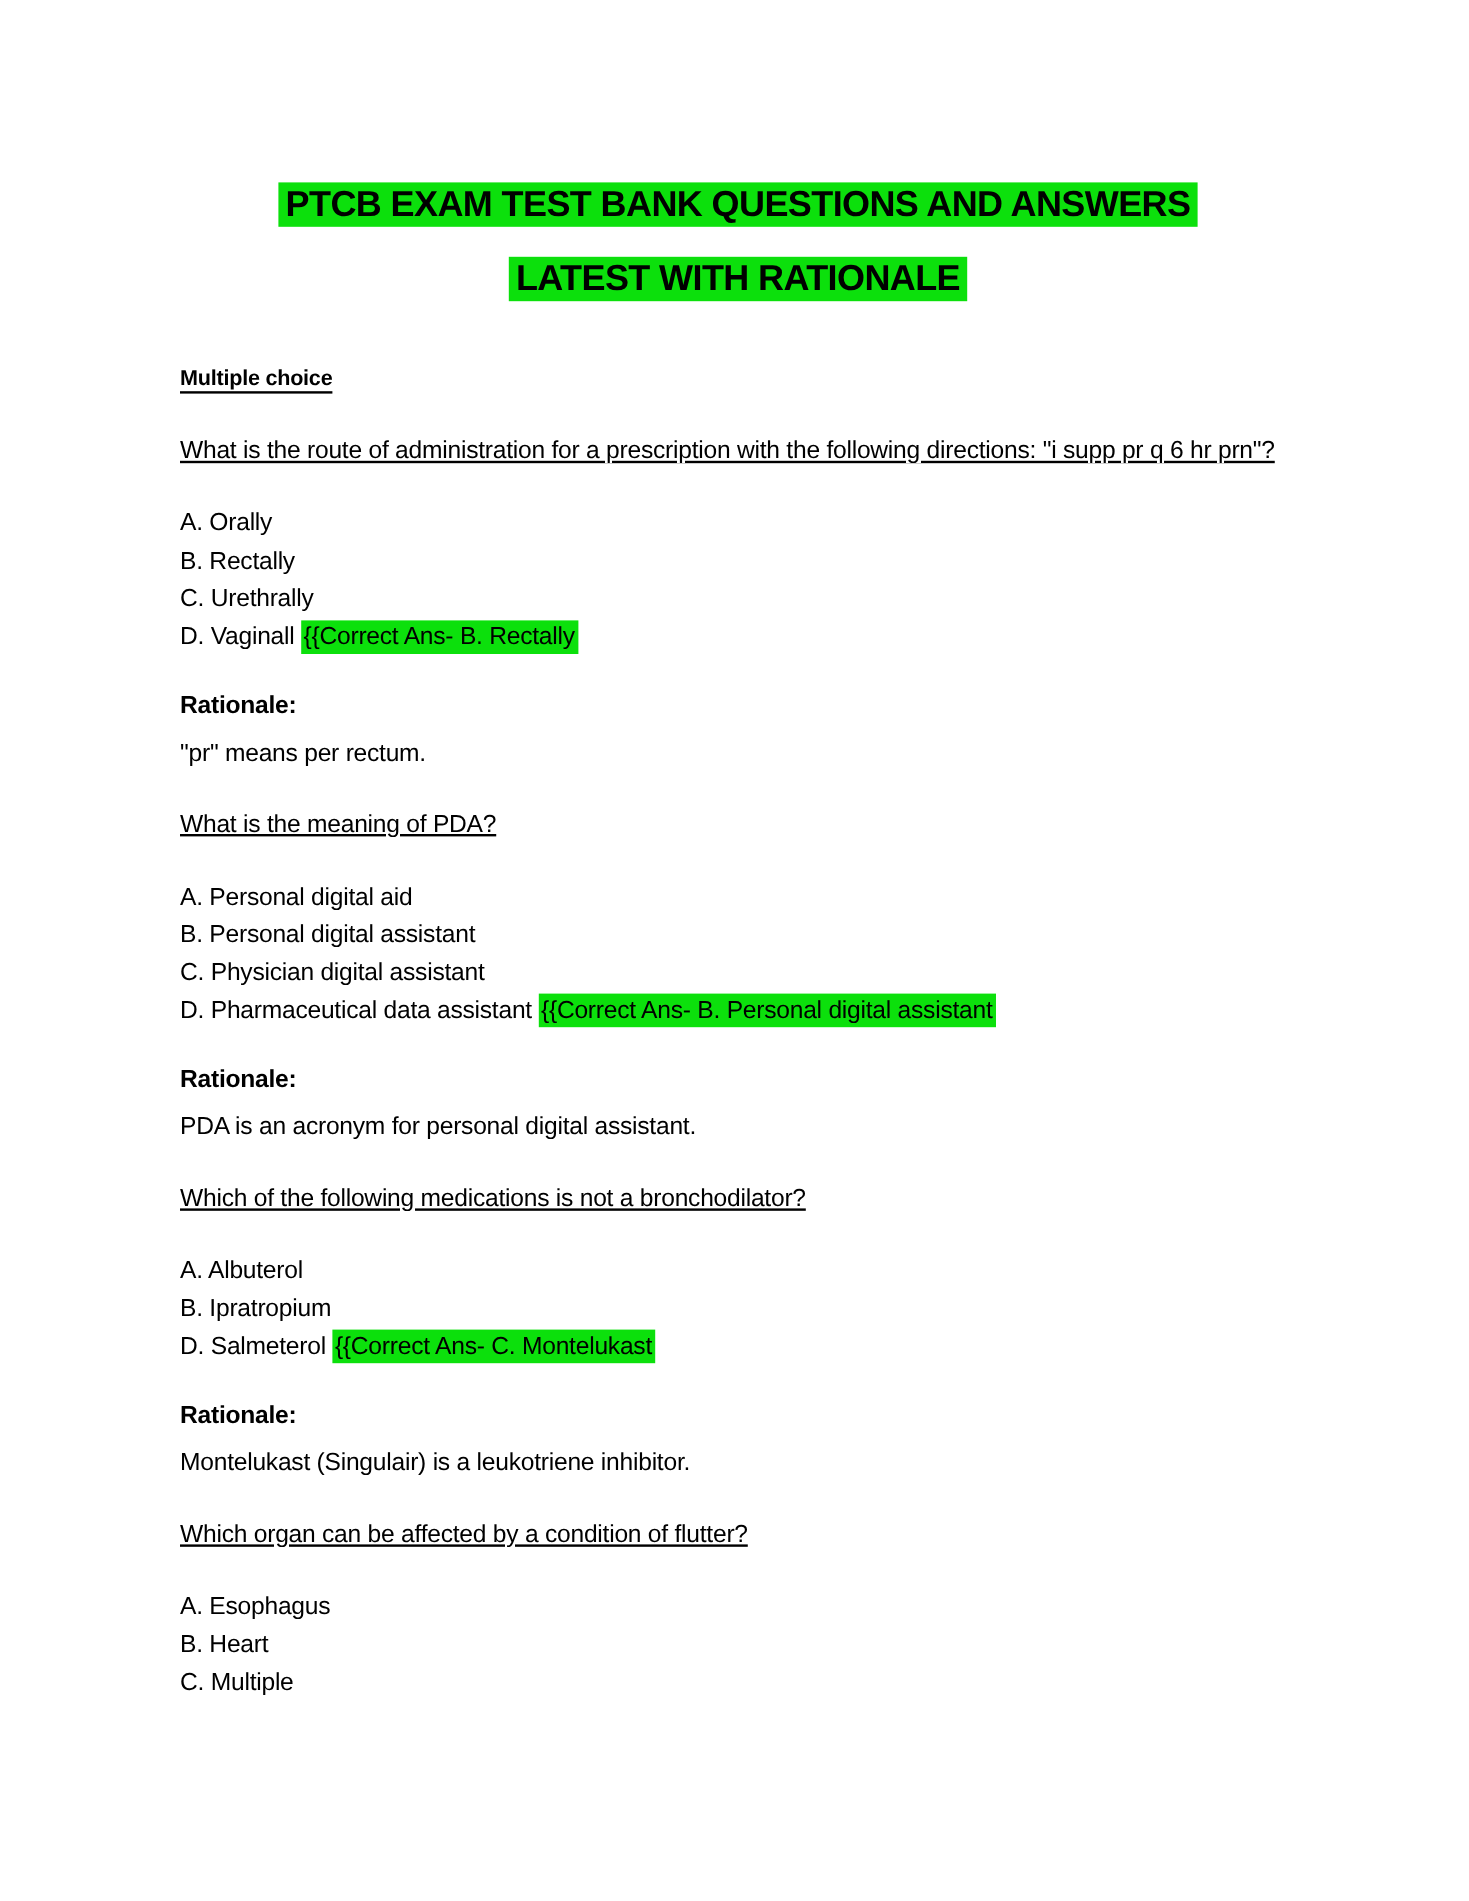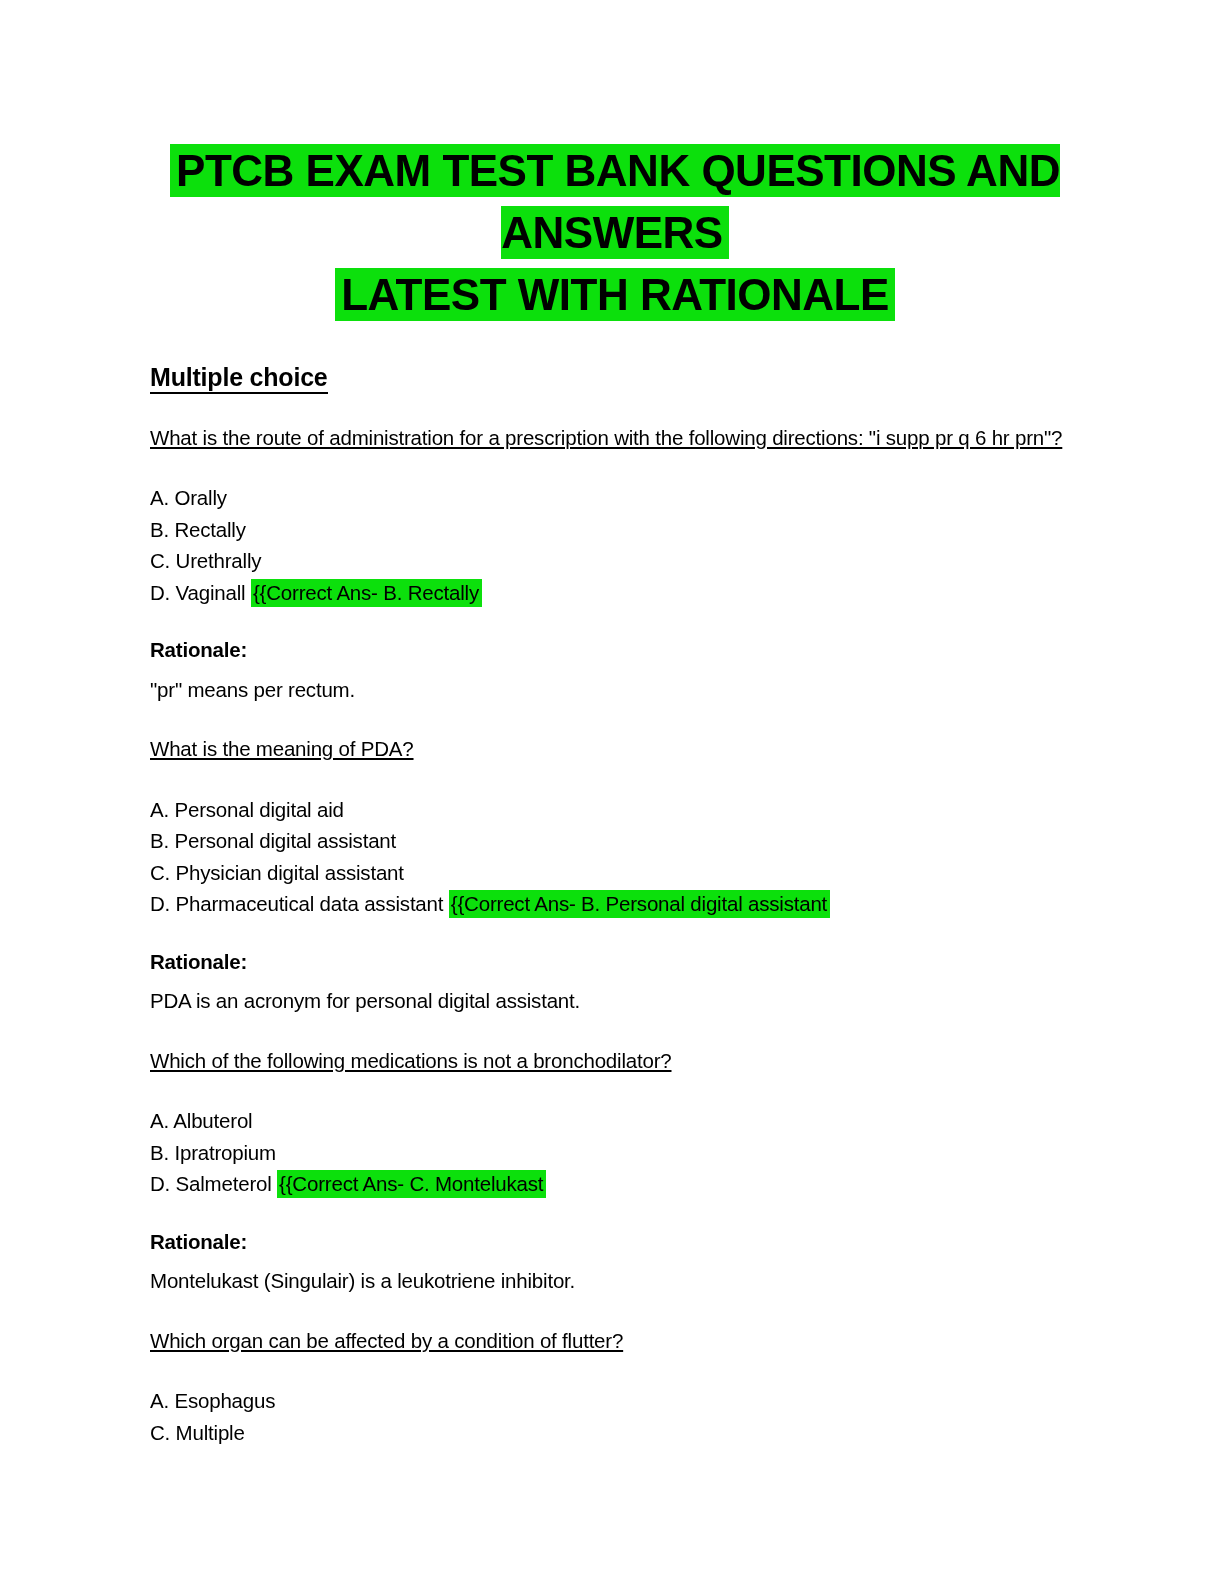--- a/index.html
+++ b/index.html
@@ -12,34 +12,34 @@
     color: #000000;
     position: relative;
   }
   .page {
     padding: 140px 144px 0 150px;
     width: 100%;
     height: 100%;
   }
   .doc-title {
     text-align: center;
-    font-size: 44px;
+    font-size: 30px;
     font-weight: bold;
     line-height: 62px;
     margin-bottom: 36px;
     letter-spacing: -0.5px;
   }
   .doc-title .hl {
     background: var(--hl, #0ce00c);
     padding: 2px 6px;
   }
   .body-text { font-size: 20.5px; line-height: 31.5px; letter-spacing: -0.2px; }
   .section-heading {
     font-weight: bold;
-    font-size: 25px;
+    font-size: 18px;
     line-height: 31.5px;
   }
   .section-heading span { border-bottom: 2px solid #000; padding-bottom: 1px; }
   .question { margin-top: 28px; max-width: 940px; text-decoration: underline; }
   .question:first-of-type { margin-top: 0; }
   .options { margin-top: 29px; }
   .option-line { white-space: nowrap; }
   .hl-ans {
     background: var(--hl, #0ce00c);
     padding: 2px 3px 3px 2px;
@@ -90,16 +90,17 @@
     <div class="option-line"><span>A. Albuterol</span><span class="hl-ans"></span></div>
     <div class="option-line"><span>B. Ipratropium</span><span class="hl-ans"></span></div>
     <div class="option-line"><span>D. Salmeterol </span><span class="hl-ans">{{Correct Ans- C. Montelukast</span></div>
   </div>
   <div class="rationale-label body-text">Rationale:</div>
   <div class="rationale-text body-text">Montelukast (Singulair) is a leukotriene inhibitor.</div>
 
   <div class="question body-text">Which organ can be affected by a condition of flutter?</div>
   <div class="options body-text">
     <div class="option-line"><span>A. Esophagus</span></div>
+    <div class="option-line"><span>B. Heart</span></div>
     <div class="option-line"><span>C. Multiple</span></div>
   </div>
 
 </div>
 
 </body></html>

